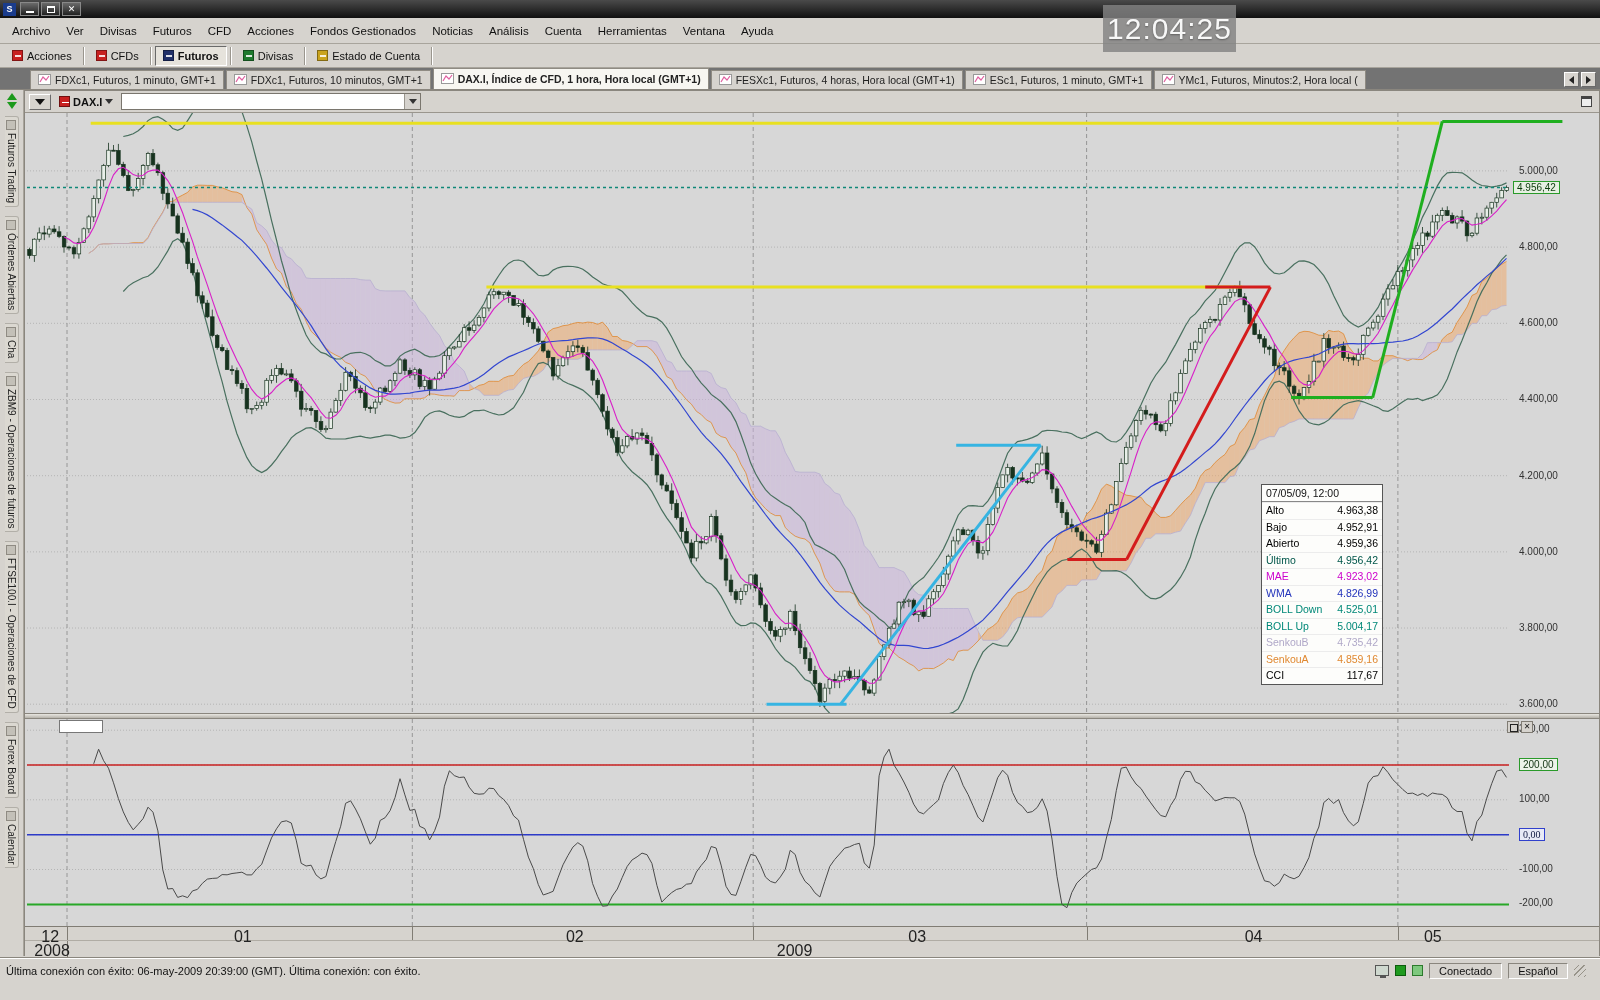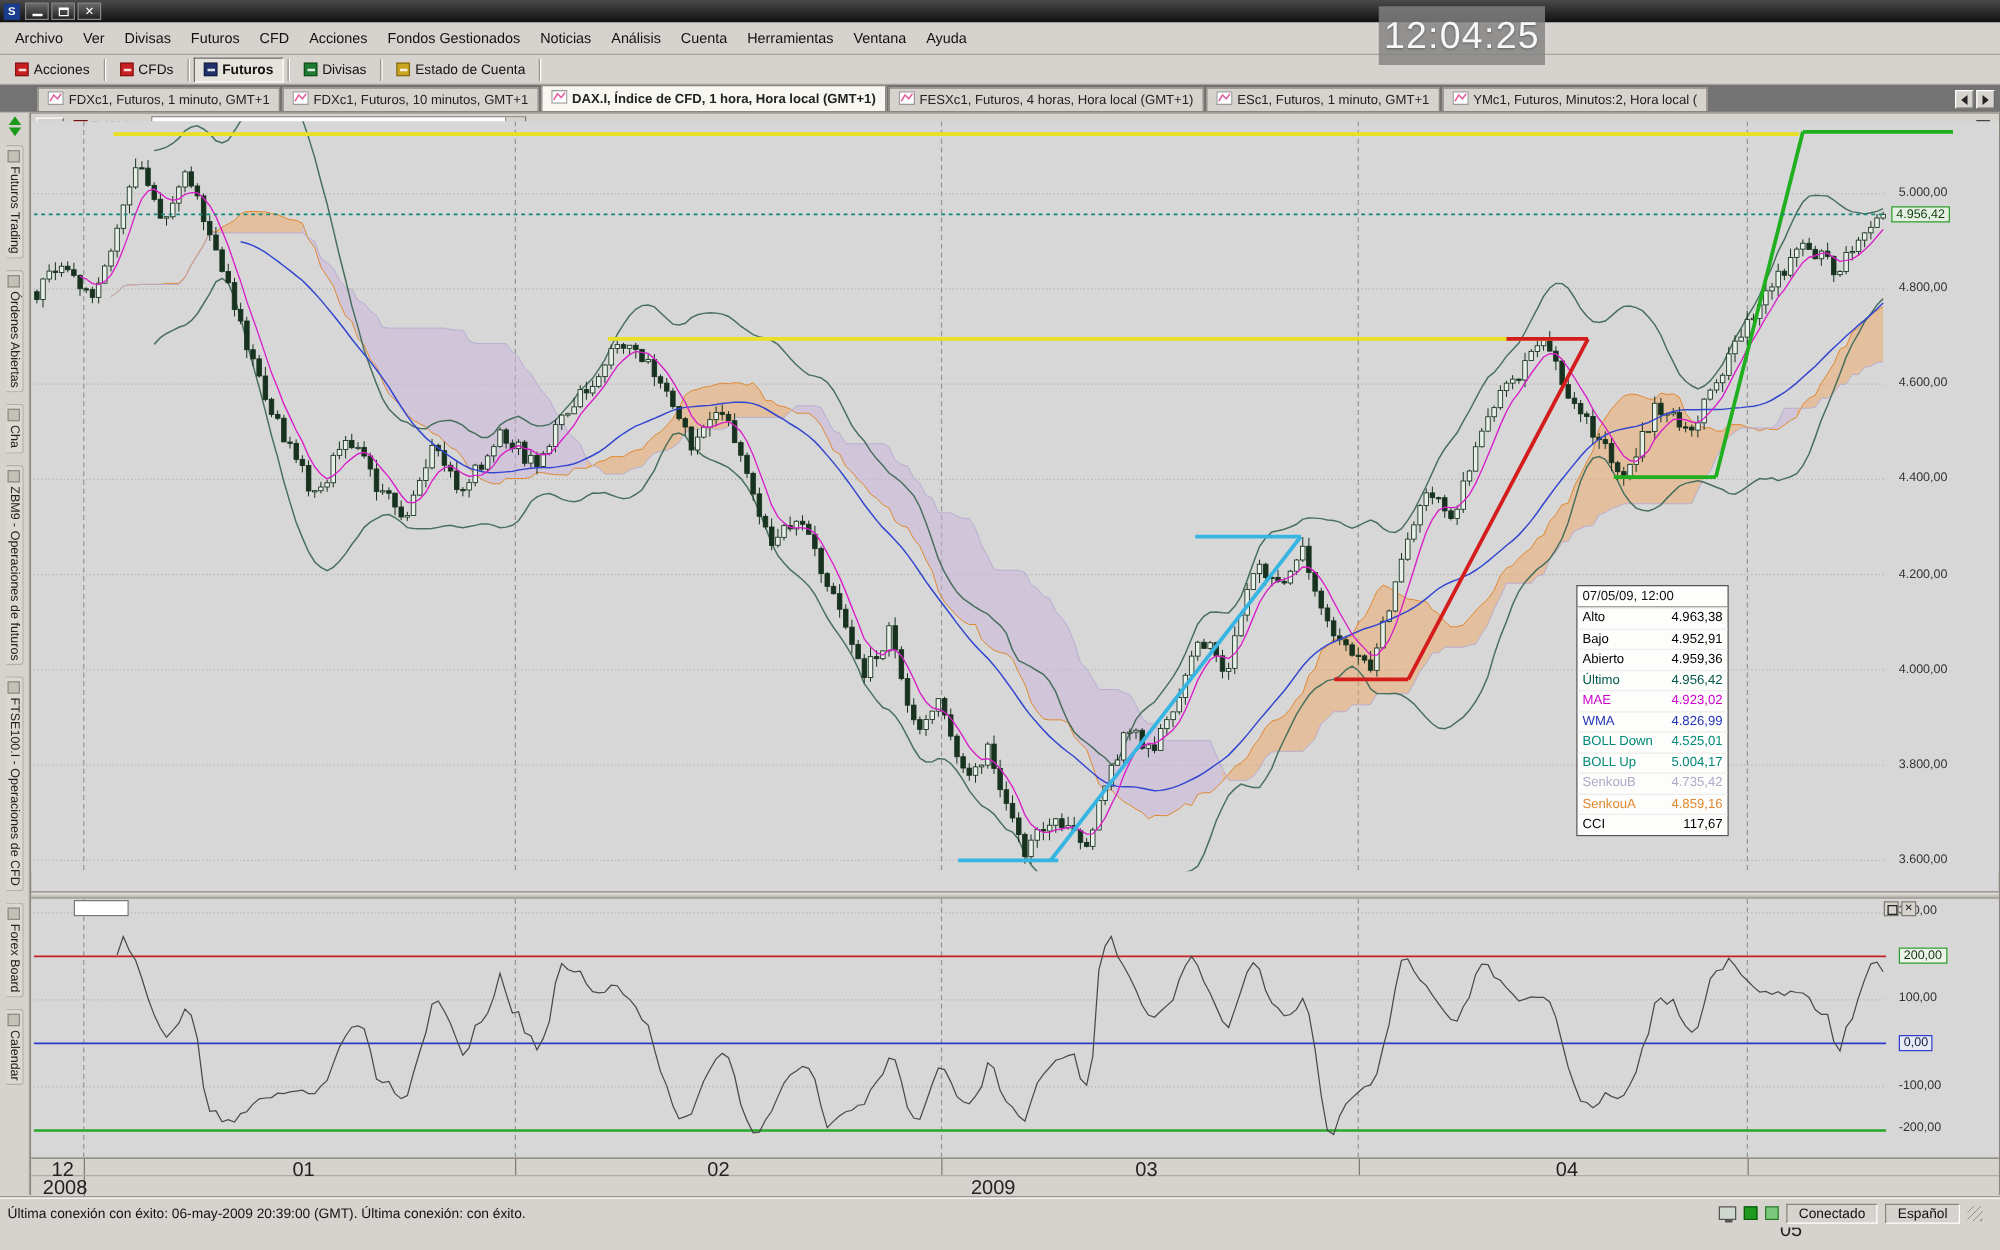--- a/index.html
+++ b/index.html
@@ -56,37 +56,37 @@
   .tri-down-s{width:0;height:0;border-left:4px solid transparent;border-right:4px solid transparent;border-top:5px solid #333;}
   .instr{display:flex;align-items:center;gap:3px;padding:1px 3px;}
   .instr-ico{width:11px;height:11px;background:#c82020;border:1px solid #701010;position:relative;}
   .instr-ico::after{content:"";position:absolute;left:2px;top:5px;width:7px;height:1px;background:#fff;}
   .instr-lbl{font-size:11px;font-weight:bold;color:#111;}
   .combo{display:flex;width:300px;height:17px;border:1px solid #7a766e;background:#fff;}
   .combo input{flex:1;border:none;outline:none;font-size:11px;padding:0 3px;background:#fff;}
   .combo-arr{width:16px;background:#d6d3ce;border-left:1px solid #9a968e;display:flex;align-items:center;justify-content:center;}
   .ct-max{position:absolute;right:7px;top:5px;width:11px;height:11px;border:1px solid #444;border-top:3px solid #444;background:#eee;}
 
-  .price-panel{position:absolute;left:0;top:6px;width:1574px;height:600px;background:#d7d7d7;overflow:visible;padding-left:28px;}
+  .price-panel{position:absolute;left:0;top:22px;width:1574px;height:600px;background:#d7d7d7;overflow:visible;padding-left:28px;}
   .price-panel svg{position:absolute;left:2px;top:0;}
   .price-axis{position:absolute;left:1492px;top:0;width:80px;height:600px;}
   .axis-lbl{position:absolute;left:2px;font-size:10px;color:#333;white-space:nowrap;}
   .axis-lbl.boxed{border:1px solid #d946ef;background:#edf3ea;padding:0 3px;color:#113311;}
   .price-tag{position:absolute;left:1488px;font-size:10px;color:#0c3c0c;background:#e6f0e2;border:1px solid #2a9a2a;padding:0 3px;z-index:5;}
 
   .tooltip{position:absolute;left:1236px;top:371px;width:122px;background:#fdfdfb;border:1px solid #555;z-index:6;font-size:10.5px;}
   .tt-header{padding:2px 4px;border-bottom:1px solid #888;color:#111;}
   .tt-row{display:flex;justify-content:space-between;padding:1px 4px;border-top:1px solid #ececec;line-height:13.5px;}
   .tt-row .v{text-align:right;}
 
   .splitter{position:absolute;left:0;top:622px;width:1574px;height:6px;background:linear-gradient(#e8e6e0,#b6b2aa);border-top:1px solid #8a867e;border-bottom:1px solid #8a867e;}
   .cci-panel{position:absolute;left:0;top:628px;width:1574px;height:207px;background:#d7d7d7;}
   .cci-panel svg{position:absolute;left:2px;top:0;}
   .cci-axis{position:absolute;left:1492px;top:0;width:80px;height:207px;}
-  .cci-axis .axis-lbl.boxed.blue{border-color:#3040cc;background:#e8eaf6;color:#101840;}
+  .cci-axis .axis-lbl.boxed.blue{border-color:#3040cc;background:#e8eaf6;color:#101840;font-family:Liberation Serif, serif;}
   .cci-namebox{position:absolute;left:34px;top:1px;width:44px;height:13px;background:#fff;border:1px solid #777;}
   .cci-controls{position:absolute;right:66px;top:2px;display:flex;gap:2px;z-index:5;}
   .mini-ico{width:12px;height:12px;background:#d6d3ce;border:1px solid #807c74;font-size:8px;line-height:10px;text-align:center;color:#222;position:relative;}
   .mini-ico.sq::after{content:"";position:absolute;left:2px;top:2px;width:6px;height:6px;border:1px solid #222;}
 
   .xaxis{position:absolute;left:0;top:835px;width:1574px;height:31px;background:#d6d3ce;}
   .xa-months{position:relative;height:15px;border-top:1px solid #807c74;border-bottom:1px solid #b0aca4;}
   .xa-years{position:relative;height:16px;}
   .x-lbl{position:absolute;top:1px;font-size:16px;color:#222;}
   .x-tick{position:absolute;top:0;width:1px;height:100%;background:#807c74;}
@@ -1303,21 +1303,21 @@
           <div class="x-tick" style="left: 42.014px;"></div>
           <div class="x-tick" style="left: 387.32px;"></div>
           <div class="x-tick" style="left: 728.18px;"></div>
           <div class="x-tick" style="left: 1061.63px;"></div>
           <div class="x-tick" style="left: 1372.85px;"></div>
           <div class="x-lbl" style="left: 16.266px;">12</div>
           <div class="x-lbl" style="left: 208.926px;">01</div>
           <div class="x-lbl" style="left: 540.894px;">02</div>
           <div class="x-lbl" style="left: 883.236px;">03</div>
           <div class="x-lbl" style="left: 1219.65px;">04</div>
-          <div class="x-lbl" style="left: 1398.97px; margin-top: 48px;">05</div>
+          <div class="x-lbl" style="left: 1398.97px;">05</div>
         </div>
       <div class="xa-years">
           <div class="x-tick" style="left: 42.014px; height: 100%;"></div>
           <div class="x-lbl" style="left: 9.266px;">2008</div>
           <div class="x-lbl" style="left: 751.748px;">2009</div>
         </div>
     </div>
   </div>
 
   <div class="statusbar">

